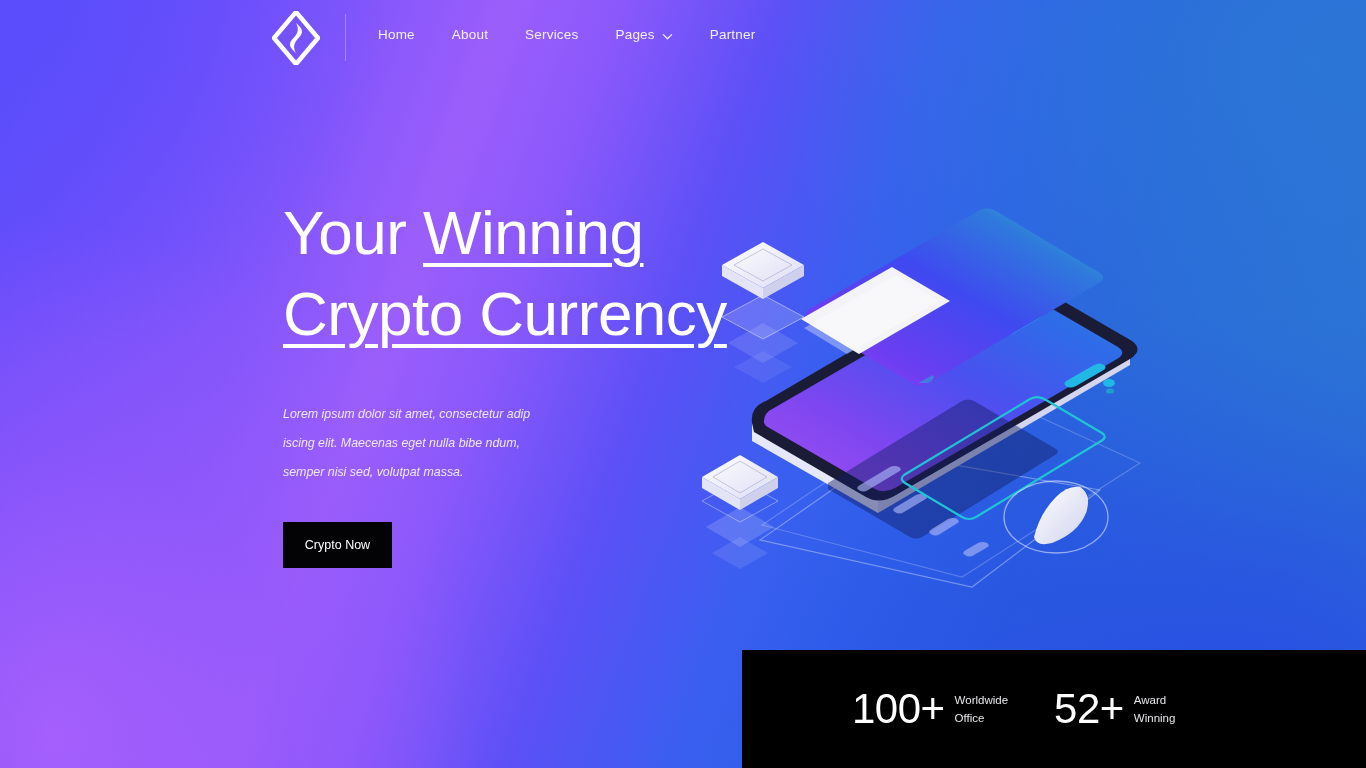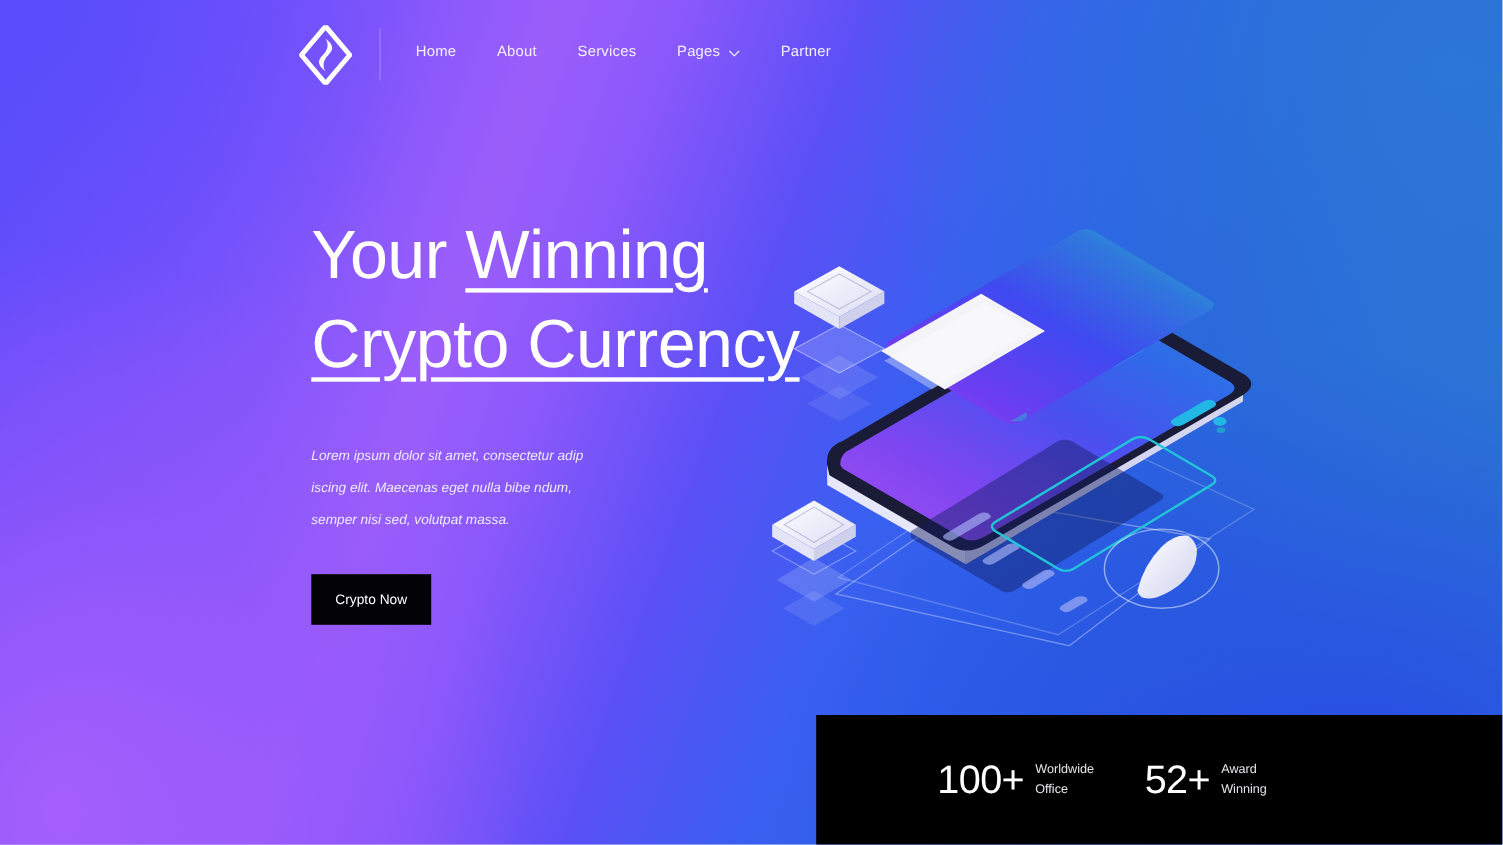--- a/index.html
+++ b/index.html
@@ -32,21 +32,21 @@
     background:
       radial-gradient(ellipse 620px 760px at 4% 96%, rgba(168,96,252,.92) 0%, rgba(150,88,250,.55) 38%, rgba(120,80,248,0) 68%),
       radial-gradient(ellipse 560px 560px at 3% 2%, rgba(90,77,251,.85) 0%, rgba(90,77,251,0) 62%),
       radial-gradient(ellipse 900px 800px at 96% 8%, rgba(44,120,214,.85) 0%, rgba(44,120,214,0) 60%),
       radial-gradient(ellipse 900px 700px at 92% 98%, rgba(40,62,235,.8) 0%, rgba(40,62,235,0) 62%);
     pointer-events:none;
   }
 
   
   header {
-    position:absolute; top:12px; left:0; width:1366px; height:75px;
+    position:absolute; top:0; left:0; width:1366px; height:75px;
     display:flex; align-items:center;
     z-index:30;
   }
   .logo-wrap { position:absolute; left:272px; top:11px; width:48px; height:54px; }
   .nav-divider {
     position:absolute; left:345px; top:14px;
     width:1px; height:47px;
     background:rgba(255,255,255,.28);
   }
   nav { position:absolute; left:378px; top:27px; display:flex; align-items:center; gap:0; }
@@ -109,21 +109,21 @@
   
   .stats {
     position:absolute; left:742px; top:650px;
     width:624px; height:118px;
     background:#000000;
     display:flex; align-items:center;
     padding-left:110px;
     z-index:25;
   }
   .stat { display:flex; align-items:center; gap:10px; margin-right:46px; }
-  .stat-num { color:#fff; font-size:36px; font-weight:400; line-height:1; letter-spacing:-.5px; }
+  .stat-num { color:#fff; font-size:42px; font-weight:400; line-height:1; letter-spacing:-.5px; }
   .stat-lbl { color:#e6e6ea; font-size:11.5px; line-height:18px; }
 
   
   .illus { position:absolute; left:700px; top:195px; width:480px; height:420px; z-index:10; }
   .illus svg { display:block; }
 </style>
 </head>
 <body>
 
 <div id="page">

